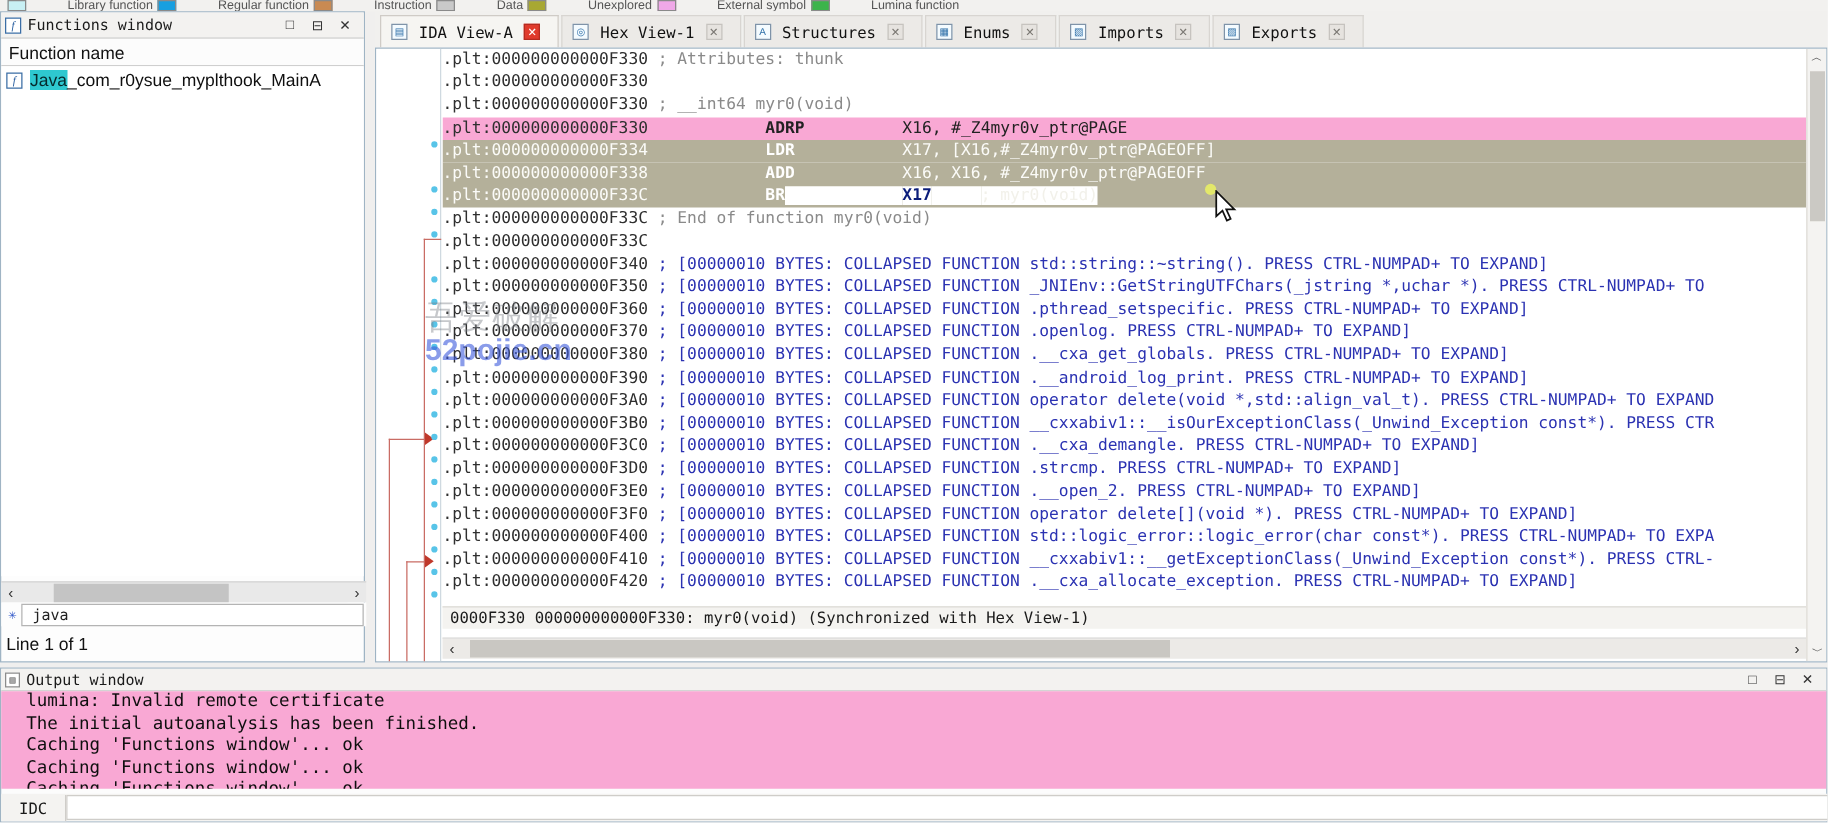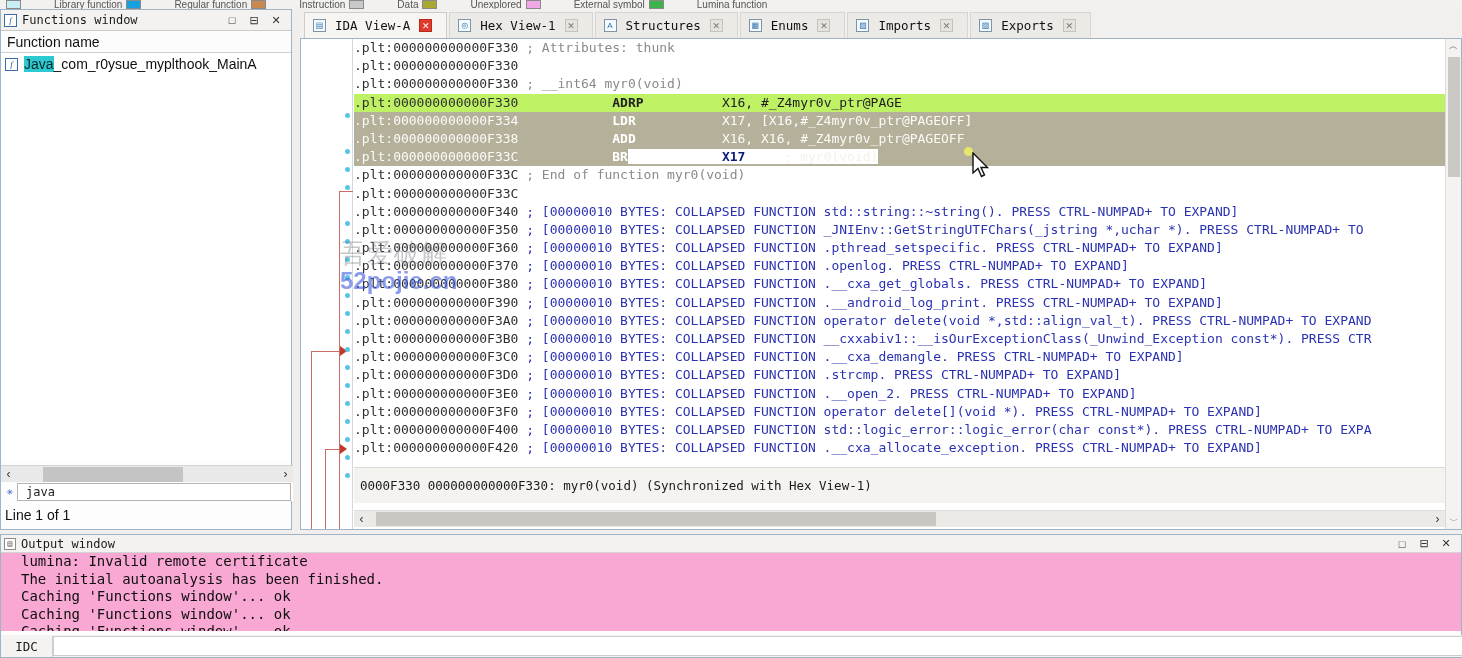--- a/index.html
+++ b/index.html
@@ -152,31 +152,31 @@
   .xref { color: #1f7a3d; }
   .name { color: #0a1a8a; text-decoration: underline; }
   .coll { color: #2b32b2; }
   .mnem { color: #1a1a1a; font-weight: bold; }
   .ops  { color: #1a1a1a; }
 
   .hl-row { background: #b4b09a; color: #ffffff; }
   .hl-row .addr, .hl-row .ops { color: #fbfbf8; }
   .hl-row .mnem { color: #ffffff; }
   .hl-row .cmt  { color: #f2f1ea; }
-  .cursor-row { background: #bef264; }
+  .cursor-row { background: #f9a8d4; }
   .cursor-row .addr { color: #2f2f2f; }
   .cursor-row .mnem, .cursor-row .ops { color: #222; }
 
   .brow-hl { background: #ffffff; }
   .br-reg { color: #0b1d7a; font-weight: bold; }
 
   .ida-status {
-    position: absolute; left: 53px; right: 16px; bottom: 26px; height: 36px;
+    position: absolute; left: 53px; right: 16px; bottom: 26px; height: 18px;
     background: #f4f3f0; border-top: 1px solid #dcdad5;
-    display: flex; align-items: center; padding-left: 6px;
+    display: flex; padding-left: 6px;
     font-family: "DejaVu Sans Mono", monospace; font-size: 12.5px; color: #1a1a1a;
     white-space: pre;
   }
   .ida-hscroll {
     position: absolute; left: 53px; right: 16px; bottom: 2px; height: 17px;
     background: #eceae7; display: flex; align-items: center;
     justify-content: space-between; border-top: 1px solid #ddd;
   }
   .ida-hthumb { position: absolute; left: 22px; top: 1px; width: 560px; height: 14px; background: #c9c7c2; }
   .ida-vscroll {
@@ -405,20 +405,21 @@
         <div class="cline"><span class="addr">.plt:000000000000F370</span> <span class="coll">; [00000010 BYTES: COLLAPSED FUNCTION .openlog. PRESS CTRL-NUMPAD+ TO EXPAND]</span></div>
         <div class="cline"><span class="addr">.plt:000000000000F380</span> <span class="coll">; [00000010 BYTES: COLLAPSED FUNCTION .__cxa_get_globals. PRESS CTRL-NUMPAD+ TO EXPAND]</span></div>
         <div class="cline"><span class="addr">.plt:000000000000F390</span> <span class="coll">; [00000010 BYTES: COLLAPSED FUNCTION .__android_log_print. PRESS CTRL-NUMPAD+ TO EXPAND]</span></div>
         <div class="cline"><span class="addr">.plt:000000000000F3A0</span> <span class="coll">; [00000010 BYTES: COLLAPSED FUNCTION operator delete(void *,std::align_val_t). PRESS CTRL-NUMPAD+ TO EXPAND</span></div>
         <div class="cline"><span class="addr">.plt:000000000000F3B0</span> <span class="coll">; [00000010 BYTES: COLLAPSED FUNCTION __cxxabiv1::__isOurExceptionClass(_Unwind_Exception const*). PRESS CTR</span></div>
         <div class="cline"><span class="addr">.plt:000000000000F3C0</span> <span class="coll">; [00000010 BYTES: COLLAPSED FUNCTION .__cxa_demangle. PRESS CTRL-NUMPAD+ TO EXPAND]</span></div>
         <div class="cline"><span class="addr">.plt:000000000000F3D0</span> <span class="coll">; [00000010 BYTES: COLLAPSED FUNCTION .strcmp. PRESS CTRL-NUMPAD+ TO EXPAND]</span></div>
         <div class="cline"><span class="addr">.plt:000000000000F3E0</span> <span class="coll">; [00000010 BYTES: COLLAPSED FUNCTION .__open_2. PRESS CTRL-NUMPAD+ TO EXPAND]</span></div>
         <div class="cline"><span class="addr">.plt:000000000000F3F0</span> <span class="coll">; [00000010 BYTES: COLLAPSED FUNCTION operator delete[](void *). PRESS CTRL-NUMPAD+ TO EXPAND]</span></div>
         <div class="cline"><span class="addr">.plt:000000000000F400</span> <span class="coll">; [00000010 BYTES: COLLAPSED FUNCTION std::logic_error::logic_error(char const*). PRESS CTRL-NUMPAD+ TO EXPA</span></div>
+        <div class="cline"><span class="addr">.plt:000000000000F410</span> <span class="coll">; [00000010 BYTES: COLLAPSED FUNCTION __cxxabiv1::__getExceptionClass(_Unwind_Exception const*). PRESS CTRL-</span></div>
         <div class="cline"><span class="addr">.plt:000000000000F420</span> <span class="coll">; [00000010 BYTES: COLLAPSED FUNCTION .__cxa_allocate_exception. PRESS CTRL-NUMPAD+ TO EXPAND]</span></div>
       </div>
 
       <div class="hl-dot"></div>
       <svg class="mouse" width="22" height="28" viewBox="0 0 22 28">
         <path d="M2,1 L2,21 L7,16.5 L10.5,24.5 L13.5,23 L10,15.5 L16.5,15.5 Z" fill="#ffffff" stroke="#111111" stroke-width="1.4"></path>
       </svg>
 
       <div class="ida-status">
         <span>0000F330 000000000000F330: myr0(void) (Synchronized with Hex View-1)</span>

